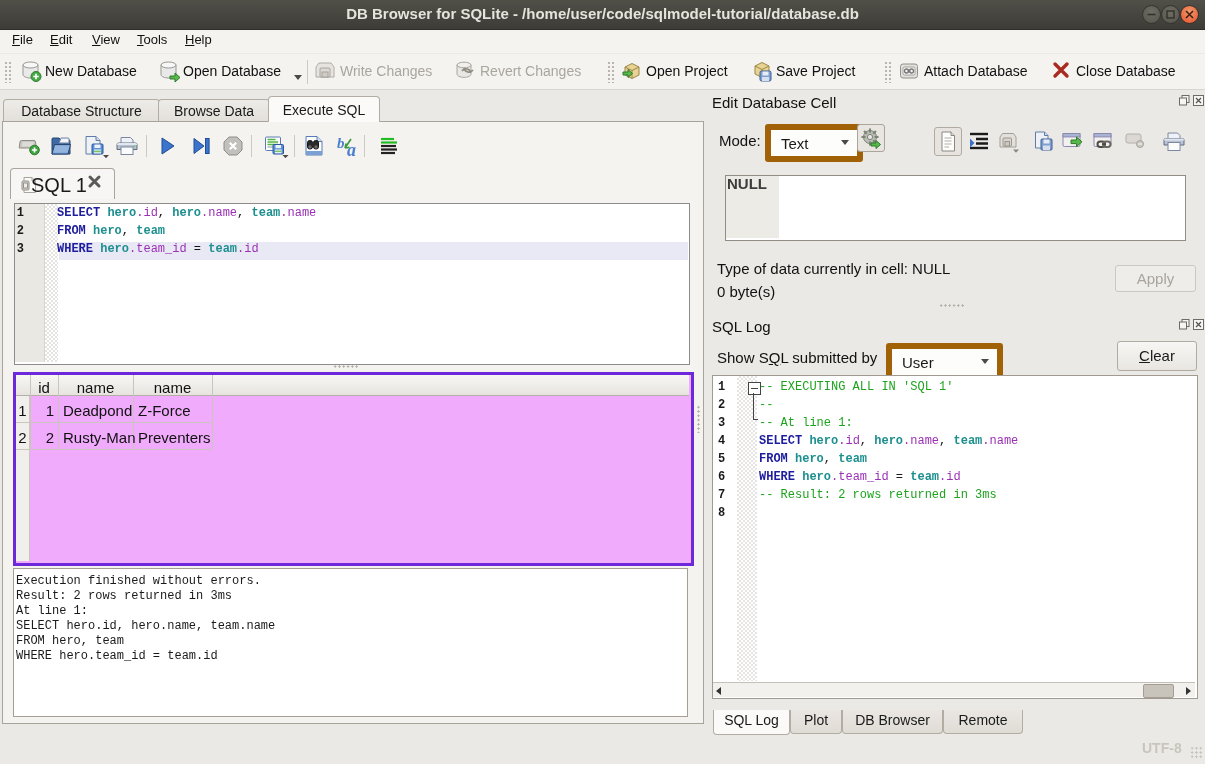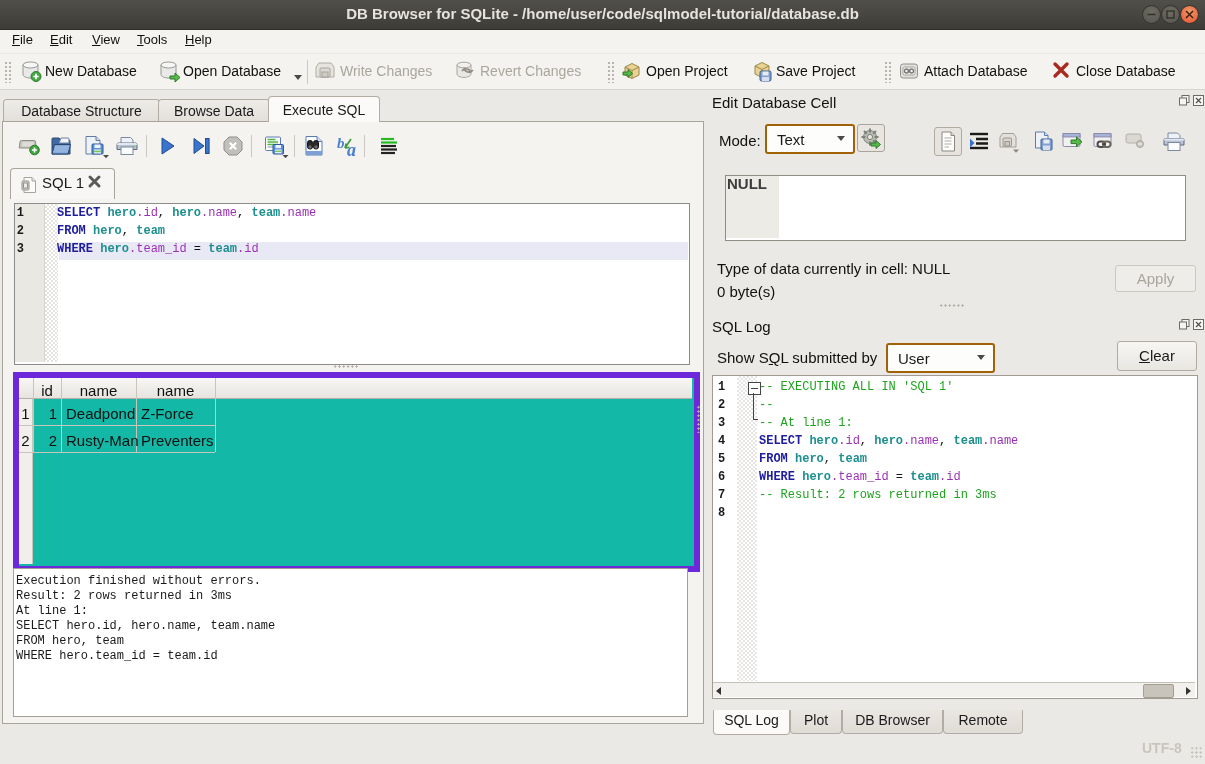--- a/index.html
+++ b/index.html
@@ -29,30 +29,30 @@
 #editor{left:11px;top:81px;width:674px;height:160px;background:#fff;border:1px solid #8c8c8c}
 #edgutter{left:0;top:0;width:29px;height:158px;background:#eae8e3;border-right:1px solid #d8d5d0}
 #edhatch{left:30px;top:0;width:13px;height:158px;opacity:.55;background-image:linear-gradient(45deg,#d0cdc8 25%,transparent 25%,transparent 75%,#d0cdc8 75%),linear-gradient(45deg,#d0cdc8 25%,transparent 25%,transparent 75%,#d0cdc8 75%);background-size:4px 4px;background-position:0 0,2px 2px}
 .lnum{left:1px;width:8px;text-align:right;font-weight:bold;font-family:"Liberation Mono",monospace;font-size:12px}
 .edline{left:42px;font-family:"Liberation Mono",monospace;font-size:12px;font-weight:bold;white-space:pre}
 #hl3{left:44px;top:38px;width:629px;height:18px;background:#e9e9f6}
 .kw{color:#1d1d9e}
 .tbl{color:#1d8f8f}
 .fld{color:#9b30b4;font-weight:normal}
 .pun{color:#111;font-weight:normal}
-#rtable{left:10px;top:250px;width:675px;height:188px;background:#14b8a6;border:6px solid #6d28d9}
+#rtable{left:10px;top:250px;width:675px;height:188px;background:#f0abfc;border:3px solid #6d28d9}
 #rhdr{left:0;top:0;width:673px;height:20px;background:linear-gradient(#f8f7f5,#e7e4df);border-bottom:1px solid #b5afa7}
 .rv{position:absolute;top:0;width:1px;background:#c9c4bc}
 #rowhdrbg{left:0;top:0;width:14px;height:186px;background:#f1efeb;border-right:1px solid #c9c4bc;box-sizing:border-box}
 .cell{position:absolute;font-size:15px;color:#111}
 #output{left:10px;top:446px;width:675px;height:149px;background:#fff;border:1px solid #a59e94;font-family:"Liberation Mono",monospace;font-size:12px;line-height:15px;padding:5px 0 0 2px;box-sizing:border-box;white-space:pre}
 #rightpane{left:706px;top:89px;width:499px;height:649px}
 .paneltitle{font-size:15px;color:#111}
 .dockbtn{width:11px;height:11px}
-.combo{background:#fdfdfc;border:2px solid #a16207;border-radius:3px;font-size:15px}
+.combo{background:#fdfdfc;border:6px solid #a16207;border-radius:3px;font-size:15px}
 .combo .ar{position:absolute;right:8px;top:10px;width:0;height:0;border-left:4px solid transparent;border-right:4px solid transparent;border-top:5px solid #4a4a4a}
 .btn{border:1px solid #b1aba2;border-radius:3px;background:linear-gradient(#f7f6f4,#e9e6e1);text-align:center;font-size:15px}
 #nulledit{left:19px;top:86px;width:459px;height:64px;background:#fff;border:1px solid #918c84}
 #nullgut{left:0;top:0;width:53px;height:62px;background:#edebe6}
 #logframe{left:6px;top:286px;width:484px;height:322px;background:#fff;border:1px solid #a09a91}
 #loghatch{left:24px;top:0;width:20px;height:305px;opacity:.5;background-image:linear-gradient(45deg,#d0cdc8 25%,transparent 25%,transparent 75%,#d0cdc8 75%),linear-gradient(45deg,#d0cdc8 25%,transparent 25%,transparent 75%,#d0cdc8 75%);background-size:4px 4px;background-position:0 0,2px 2px}
 .logline{font-family:"Liberation Mono",monospace;font-size:12px;white-space:pre}
 .lognum{font-family:"Liberation Mono",monospace;font-size:12px;font-weight:bold;left:5px}
 .cmt{color:#1ea31e}
 #hsb{left:0px;top:306px;width:482px;height:14px;background:#f2f1ee;border-top:1px solid #c5c0b8}
@@ -266,21 +266,21 @@
     </div>
   <div id="sqltab" class="abs">
     <div class="abs" style="left:9px;top:7px">
         <svg width="18" height="18" viewBox="0 0 18 18">
       <path d="M4 1.5 h8 l3.5 3.5 V16.5 H4 z" fill="#fbfbfa" stroke="#a8a49e"></path>
       <path d="M12 1.5 v3.5 h3.5" fill="#e8e6e2" stroke="#a8a49e"></path>
       <rect x="2" y="5" width="7" height="9" rx="1" fill="#d6d3ce" stroke="#96928c"></rect>
       <rect x="3.5" y="7" width="4" height="5" fill="#efedea" stroke="#96928c"></rect>
         </svg>
       </div>
-    <div class="abs" style="left:31px;top:5px;font-size:15px">SQL 1</div>
+    <div class="abs" style="left:20px;top:5px;font-size:20px">SQL 1</div>
     <div class="abs" style="left:76px;top:5px">
         <svg width="15" height="15" viewBox="0 0 15 15">
       <path d="M3 3 l9 9 M12 3 l-9 9" stroke="#5a5a5a" stroke-width="3" stroke-linecap="round"></path>
         </svg>
       </div>
   </div>
   <div class="abs" style="left:330px;top:243px;width:26px;height:3px;background-image:radial-gradient(circle,#b5b1aa 1px,transparent 1.2px);background-size:4.3px 3px"></div>
   <div class="abs" style="left:330px;top:440px;width:26px;height:3px;background-image:radial-gradient(circle,#b5b1aa 1px,transparent 1.2px);background-size:4.3px 3px"></div>
   <div id="editor" class="abs">
     <div id="edgutter" class="abs"></div>

